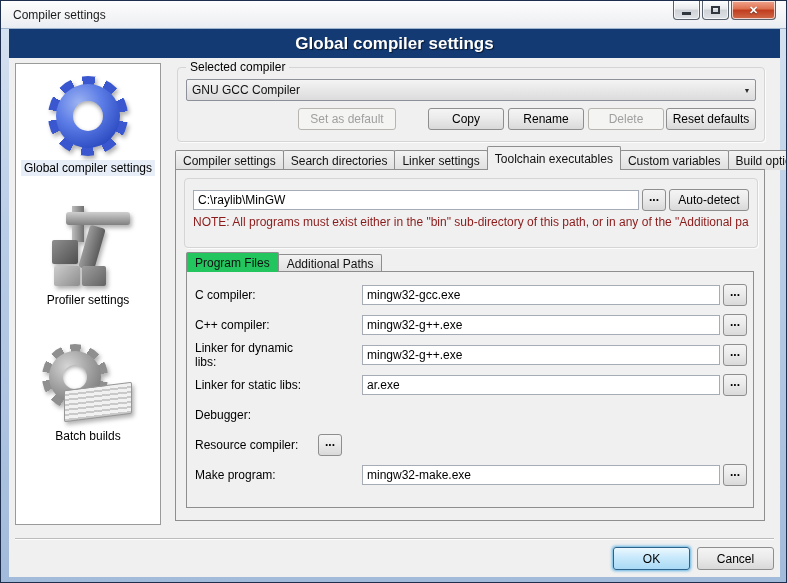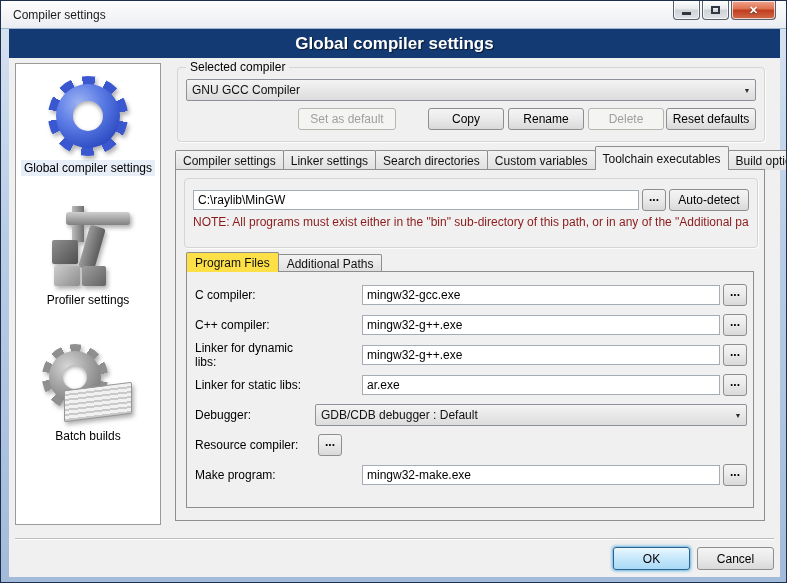--- a/index.html
+++ b/index.html
@@ -111,21 +111,21 @@
   .install-input { flex:1; }
   .b-browse { width:24px; margin-left:3px; font-weight:bold; line-height:8px; padding-bottom:6px; }
   .b-autodetect { width:80px; margin-left:3px; }
   .note { position:absolute; left:8px; right:8px; top:36px; color:#8b1b1b; white-space:nowrap; overflow:hidden; }
 
   
   .subtabstrip { position:absolute; left:10px; top:82px; height:20px; display:flex; align-items:flex-end; }
   .subtab { height:18px; padding:0 8px; display:flex; align-items:center; border:1px solid #8e8e8e; border-bottom:none;
     border-radius:2px 2px 0 0; background:linear-gradient(180deg,#f3f3f3,#dfdfdf); margin-right:-1px;
     position:relative; z-index:1; cursor:default; white-space:nowrap; }
-  .subtab.active { height:20px; background:#fde047; z-index:3; }
+  .subtab.active { height:20px; background:#22c55e; z-index:3; }
   .subpage { position:absolute; left:10px; top:101px; width:568px; height:237px;
     border:1px solid #8e8e8e; background:#f0f0f0; z-index:2; padding:12px 6px 0 8px; }
 
   .frow { display:flex; align-items:center; height:22px; margin-bottom:8px; }
   .flabel { width:120px; flex:none; color:#000; }
   .ftext { flex:1; height:20px;margin-left:47px; }
   .fcombo { flex:1; }
 
   
   .footer-line { position:absolute; left:6px; top:480px; width:759px; height:0;
@@ -206,24 +206,24 @@
         <button class="btn b-setdef" disabled="">Set as default</button>
         <button class="btn b-copy">Copy</button>
         <button class="btn b-rename">Rename</button>
         <button class="btn b-delete" disabled="">Delete</button>
         <button class="btn b-reset">Reset defaults</button>
       </div>
     </div>
 
     <div class="tabstrip">
       <div class="tab">Compiler settings</div>
+      <div class="tab">Search directories</div>
       <div class="tab">Linker settings</div>
-      <div class="tab">Search directories</div>
+      <div class="tab active">Toolchain executables</div>
       <div class="tab">Custom variables</div>
-      <div class="tab active">Toolchain executables</div>
       <div class="tab">Build options</div>
 
     </div>
 
     <div class="tabpage">
 
       <div class="group g-install">
         <div class="install-row">
           <input class="textbox install-input" value="C:\raylib\MinGW" style="">
           <button class="btn b-browse">...</button>
@@ -253,24 +253,20 @@
           <input class="textbox ftext" value="mingw32-g++.exe" style="">
           <button class="btn b-browse">...</button>
         </div>
         <div class="frow">
           <span class="flabel">Linker for static libs:</span>
           <input class="textbox ftext" value="ar.exe" style="">
           <button class="btn b-browse">...</button>
         </div>
         <div class="frow">
           <span class="flabel">Debugger:</span>
-          <div class="combo fcombo">
-            <span class="combo-text">GDB/CDB debugger : Default</span>
-            <span class="combo-arrow">▼</span>
-          </div>
         </div>
         <div class="frow">
           <span class="flabel">Resource compiler:</span>
           <button class="btn b-browse">...</button>
         </div>
         <div class="frow">
           <span class="flabel">Make program:</span>
           <input class="textbox ftext" value="mingw32-make.exe" style="">
           <button class="btn b-browse">...</button>
         </div>

